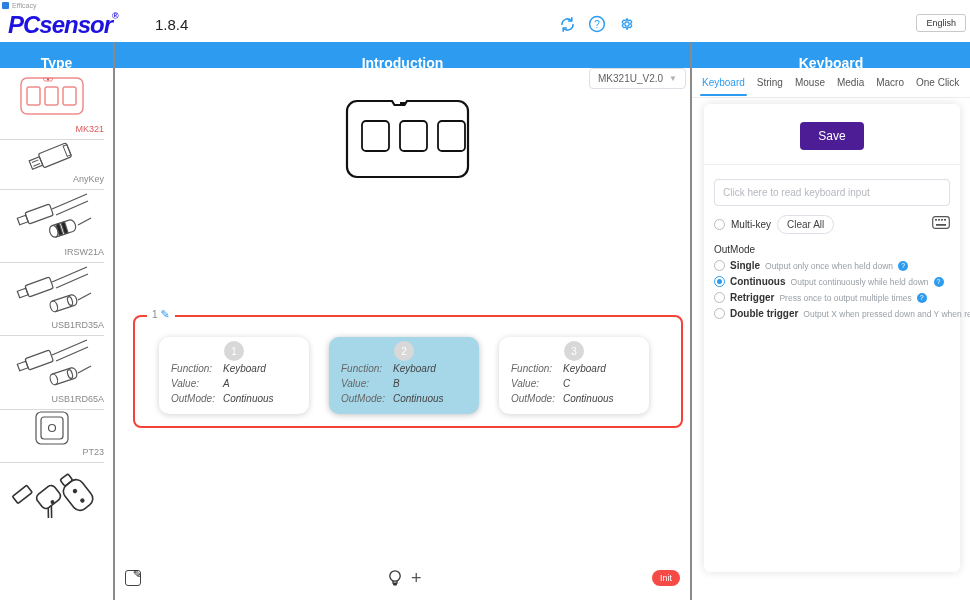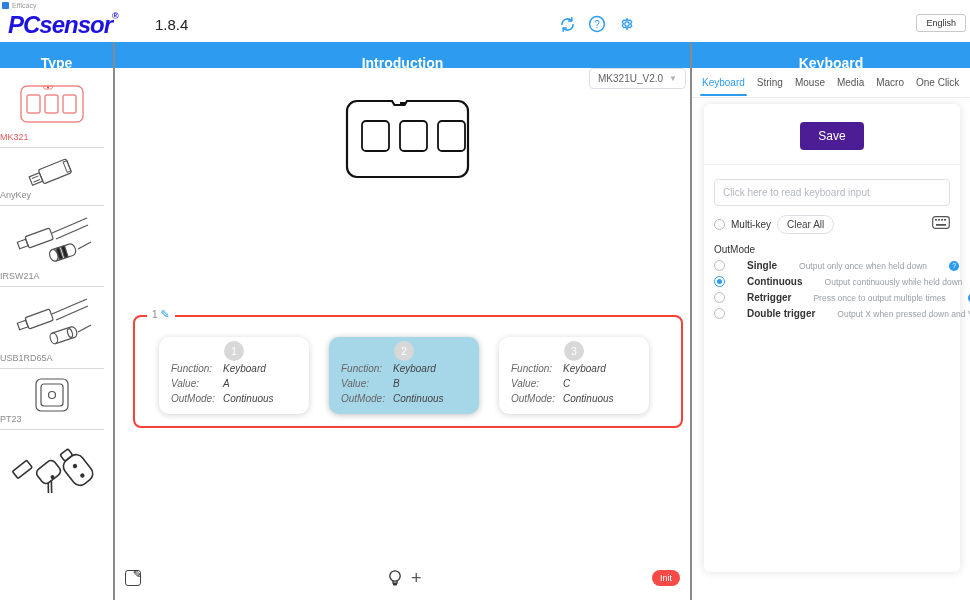--- a/index.html
+++ b/index.html
@@ -24,21 +24,21 @@
   .colhead { position:absolute; top:42px; height:42px; background:#2d9cf0; color:#fff; font-size:14px; font-weight:bold; display:flex; align-items:center; justify-content:center; }
   .colhead.type { left:0; width:113px; }
   .colhead.intro { left:115px; width:575px; }
   .colhead.func { left:692px; width:278px; }
   .vdiv { position:absolute; top:42px; bottom:0; width:2px; background:#8a8a8a; }
   .vdiv.d1 { left:113px; }
   .vdiv.d2 { left:690px; }
 
   
   .sidebar { position:absolute; left:0; top:68px; width:113px; height:532px; background:#fff; overflow:hidden; }
-  .side-item { position:relative; width:104px; display:flex; flex-direction:column; align-items:flex-start; justify-content:flex-end; border-bottom:1px solid #d9d9d9; cursor:pointer; padding-bottom:3px;margin-top:8px; }
+  .side-item { position:relative; width:104px; display:flex; flex-direction:column; align-items:flex-end; justify-content:flex-end; border-bottom:1px solid #d9d9d9; cursor:pointer; padding-bottom:3px; }
   .side-item .art { flex:1; display:flex; align-items:center; justify-content:center; width:100%; }
   .side-label { font-size:9px; color:#8a8a8a; padding-bottom:2px; }
   .side-item.selected .side-label { color:#e05a5a; }
   .scrollbar { position:absolute; right:0; top:68px; bottom:0; width:9px; background:#f3f3f3; border-left:1px solid #e2e2e2; }
   .scrollbar .arrow { position:absolute; left:0; width:9px; height:10px; font-size:6px; color:#8a8a8a; text-align:center; line-height:10px; }
   .scrollbar .up { top:0; }
   .scrollbar .down { bottom:0; }
   .scrollbar .thumb { position:absolute; left:1px; top:12px; width:6px; height:150px; background:#cfcfcf; border-radius:3px; }
 
   
@@ -83,21 +83,21 @@
   .mk-row { display:flex; align-items:center; margin-top:9px; gap:6px; position:relative; }
   .radio { width:11px; height:11px; border:1px solid #b8bcc4; border-radius:50%; background:#fff; flex:none; cursor:pointer; }
   .radio.checked { border:1px solid #2d9cf0; position:relative; }
   .radio.checked::after { content:""; position:absolute; left:2px; top:2px; width:5px; height:5px; border-radius:50%; background:#2d9cf0; }
   .mk-label { font-size:10px; color:#333; }
   .clear-btn { border:1px solid #dcdfe6; background:#fff; border-radius:10px; font-size:10px; color:#444; padding:3px 9px; cursor:pointer; }
   .kbd-ic { position:absolute; right:0; top:1px; cursor:pointer; }
 
   .outmode { margin-top:10px; }
   .om-title { font-size:10px; color:#333; margin-bottom:5px; }
-  .om-row { display:flex; align-items:center; gap:22px; margin-bottom:5px; }
+  .om-row { display:flex; align-items:center; gap:5px; margin-bottom:5px; }
   .om-label { font-size:10px; color:#333; font-weight:bold; flex:none; }
   .om-desc { font-size:8.5px; color:#9aa0a6; white-space:nowrap; }
   .q-ic { width:10px; height:10px; border-radius:50%; background:#2d9cf0; color:#fff; font-size:7px; display:flex; align-items:center; justify-content:center; flex:none; }
 
   svg { display:block; }
 </style>
 </head>
 <body>
 
 <div class="app">
@@ -188,20 +188,41 @@
                 <rect x="45" y="31.2" width="3.6" height="11.6" fill="#222"></rect>
                 <rect x="50.5" y="31.2" width="3.6" height="11.6" fill="#222"></rect>
               </g>
               <path d="M66 34 L79 27"></path>
             </g>
           </svg>
       </span>
       <span class="side-label">IRSW21A</span>
     </div>
 
+    <div class="side-item" style="height:73px">
+      <span class="art">
+        <svg width="80" height="56" viewBox="0 0 80 56">
+            <g stroke="#555" fill="none" stroke-width="1.2">
+              <path d="M40 18 L75 3"></path>
+              <path d="M44 24 L76 10"></path>
+              <g transform="rotate(-20 30 22)">
+                <rect x="14" y="16" width="26" height="12" rx="2"></rect>
+                <rect x="5" y="18.5" width="9" height="7"></rect>
+              </g>
+              <g transform="rotate(-18 52 38)">
+                <ellipse cx="41" cy="39" rx="3.5" ry="5.5"></ellipse>
+                <path d="M41 33.5h20c2 0 3.8 2.4 3.8 5.5s-1.8 5.5-3.8 5.5H41"></path>
+                <ellipse cx="58" cy="39" rx="2.2" ry="4.5"></ellipse>
+              </g>
+              <path d="M66 36 L79 29"></path>
+            </g>
+          </svg>
+      </span>
+      <span class="side-label">USB1RD35A</span>
+    </div>
 
     <div class="side-item" style="height:74px">
       <span class="art">
         <svg width="80" height="56" viewBox="0 0 80 56">
             <g stroke="#555" fill="none" stroke-width="1.2">
               <path d="M40 18 L75 3"></path>
               <path d="M44 24 L76 10"></path>
               <g transform="rotate(-20 30 22)">
                 <rect x="14" y="16" width="26" height="12" rx="2"></rect>
                 <rect x="5" y="18.5" width="9" height="7"></rect>

